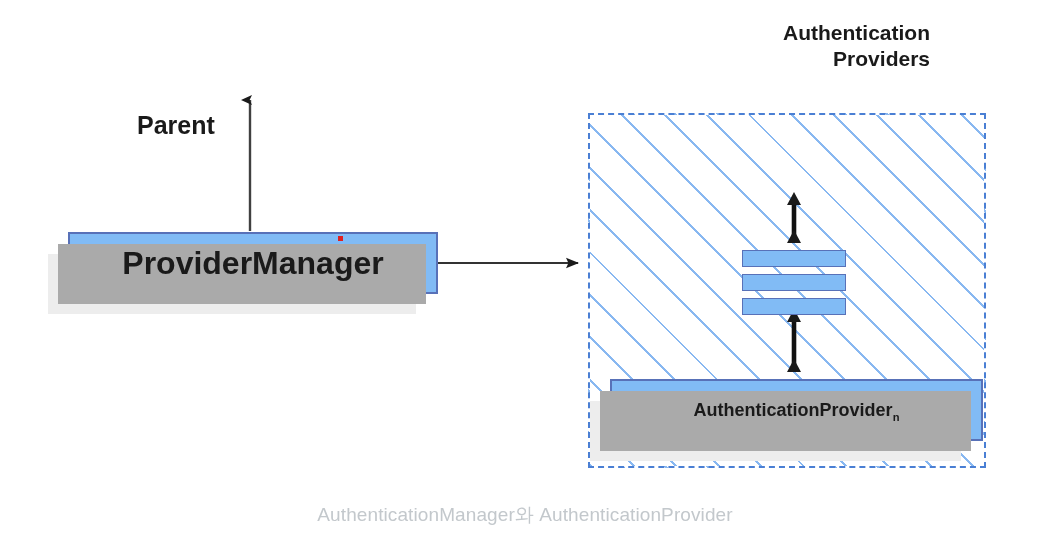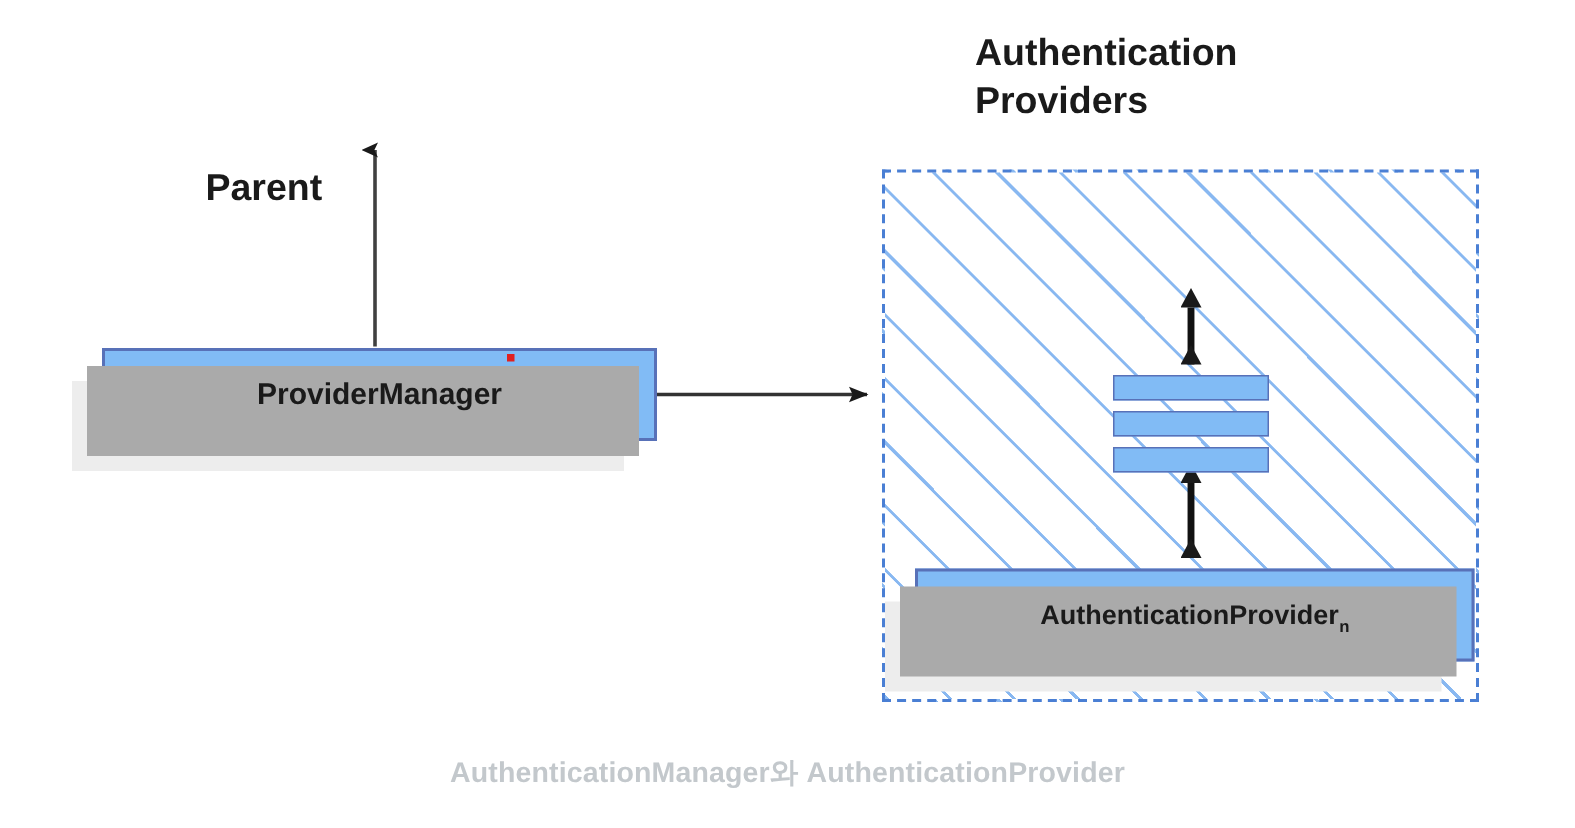--- a/index.html
+++ b/index.html
@@ -69,21 +69,21 @@
     top: 27px;
     width: 370px;
     height: 62px;
     font-size: 28px;
   }
   #provider-manager-box {
     left: 68px;
     top: 232px;
     width: 370px;
     height: 62px;
-    font-size: 20px;
+    font-size: 32px;
   }
   #provider-0-box {
     left: 610px;
     top: 131px;
     width: 373px;
     height: 62px;
     font-size: 26px;
   }
   #provider-n-box {
     left: 610px;
@@ -129,40 +129,40 @@
     position: absolute;
     color: #1a1a1a;
     font-weight: bold;
     white-space: pre-line;
     z-index: 7;
   }
   #providers-title {
     left: 650px;
     top: 20px;
     width: 280px;
-    text-align: left;
-    font-size: 25px;
+    text-align: right;
+    font-size: 21px;
     line-height: 1.26;
   }
   #parent-label {
     left: 137px;
     top: 111px;
     font-size: 25px;
   }
 
   
   #caption {
     position: absolute;
     left: 0;
     top: 502px;
     width: 1050px;
     text-align: center;
     font-size: 19px;
     color: #c3c8cc;
-    font-weight: bold;
+    font-weight: normal;
     letter-spacing: 0.1px;
   }
 
   
   #connectors {
     position: absolute;
     left: 0;
     top: 0;
     width: 1050px;
     height: 552px;

